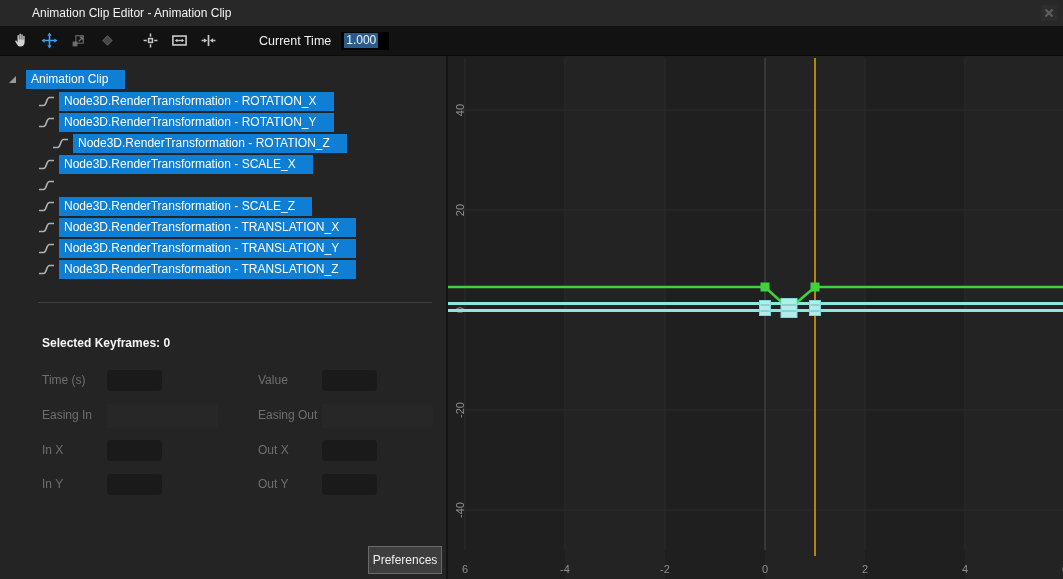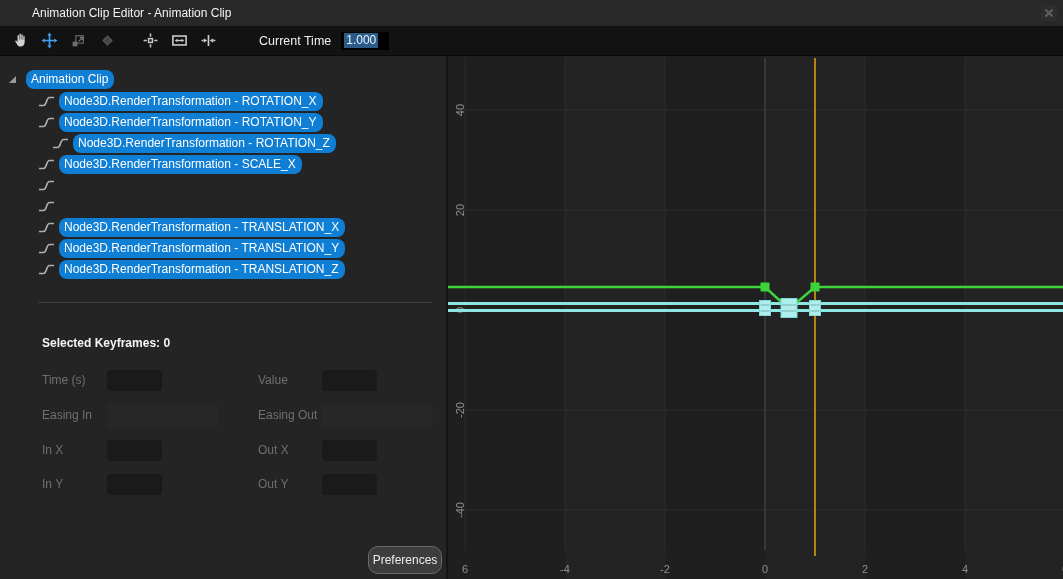--- a/index.html
+++ b/index.html
@@ -20,33 +20,33 @@
   .ct-label { color:#f0f0f0; font-size:12.5px; margin-left:38px; }
   .ct-field { margin-left:10px; width:48px; height:18px; background:#000; display:flex; align-items:center; padding-left:3px; }
   .ct-field .sel { background:#2b5c89; color:#eaf4ff; font-size:12px; padding:0 2px; line-height:15px; }
 
   
   .left-panel { position:absolute; top:56px; left:0; width:446px; height:523px; background:#242424; }
   .graph-panel { position:absolute; top:56px; left:446px; width:617px; height:523px; background:#212121; border-left:2px solid #141414; }
 
   
   .tree-row { position:absolute; height:21px; display:flex; align-items:center; }
-  .tree-label { background:#0f7ed5; color:#fff; font-size:12px; padding:2px 6px 3px 5px; white-space:nowrap;border-radius:8px; }
+  .tree-label { background:#0f7ed5; color:#fff; font-size:12px; padding:2px 17px 3px 5px; white-space:nowrap; }
   .expander { margin-right:9px; display:flex; }
   .curve-ic { margin-right:4px; display:flex; }
 
   .divider { position:absolute; left:38px; top:246px; width:394px; height:1px; background:#3f3f3f; }
 
   .sel-kf { position:absolute; left:42px; top:280px; color:#f5f5f5; font-size:12px; font-weight:bold; }
 
   .form-label { position:absolute; color:#6f6f6f; font-size:12px; }
   .mini-input { position:absolute; width:55px; height:21px; background:#1a1a1a; border:none; border-radius:4px; }
   .easing-input { position:absolute; width:111px; height:24px; background:#272727; border:none; }
 
-  .prefs-btn { position:absolute; left:368px; top:490px; width:74px; height:28px; background:#3d3d3d; border:1px solid #6a6a6a; border-radius:10px; color:#ededed; font-size:12px; font-family:"Liberation Sans","DejaVu Sans",sans-serif; cursor:pointer; }
+  .prefs-btn { position:absolute; left:368px; top:490px; width:74px; height:28px; background:#3d3d3d; border:1px solid #6a6a6a; border-radius:0; color:#ededed; font-size:12px; font-family:"Liberation Sans","DejaVu Sans",sans-serif; cursor:pointer; }
 
   svg text { font-family:"Liberation Sans","DejaVu Sans",sans-serif; }
 </style>
 </head>
 <body>
 
 <div class="window">
 
   <div class="titlebar">
     <span class="title">Animation Clip Editor - Animation Clip</span>
@@ -157,20 +157,21 @@
             <path d="M1 10.5h4.5C9 10.5 8 2.5 11.5 2.5H16" stroke="#b0b0b0" stroke-width="1.6" fill="none"></path>
           </svg>
         </span>
     </div>
     <div class="tree-row" style="left:38px; top:140px;">
       <span class="curve-ic">
           <svg width="17" height="13" viewBox="0 0 17 13">
             <path d="M1 10.5h4.5C9 10.5 8 2.5 11.5 2.5H16" stroke="#b0b0b0" stroke-width="1.6" fill="none"></path>
           </svg>
         </span>
+      <span class="tree-label">Node3D.RenderTransformation - SCALE_Z</span>
     </div>
     <div class="tree-row" style="left:38px; top:161px;">
       <span class="curve-ic">
           <svg width="17" height="13" viewBox="0 0 17 13">
             <path d="M1 10.5h4.5C9 10.5 8 2.5 11.5 2.5H16" stroke="#b0b0b0" stroke-width="1.6" fill="none"></path>
           </svg>
         </span>
       <span class="tree-label">Node3D.RenderTransformation - TRANSLATION_X</span>
     </div>
     <div class="tree-row" style="left:38px; top:182px;">

